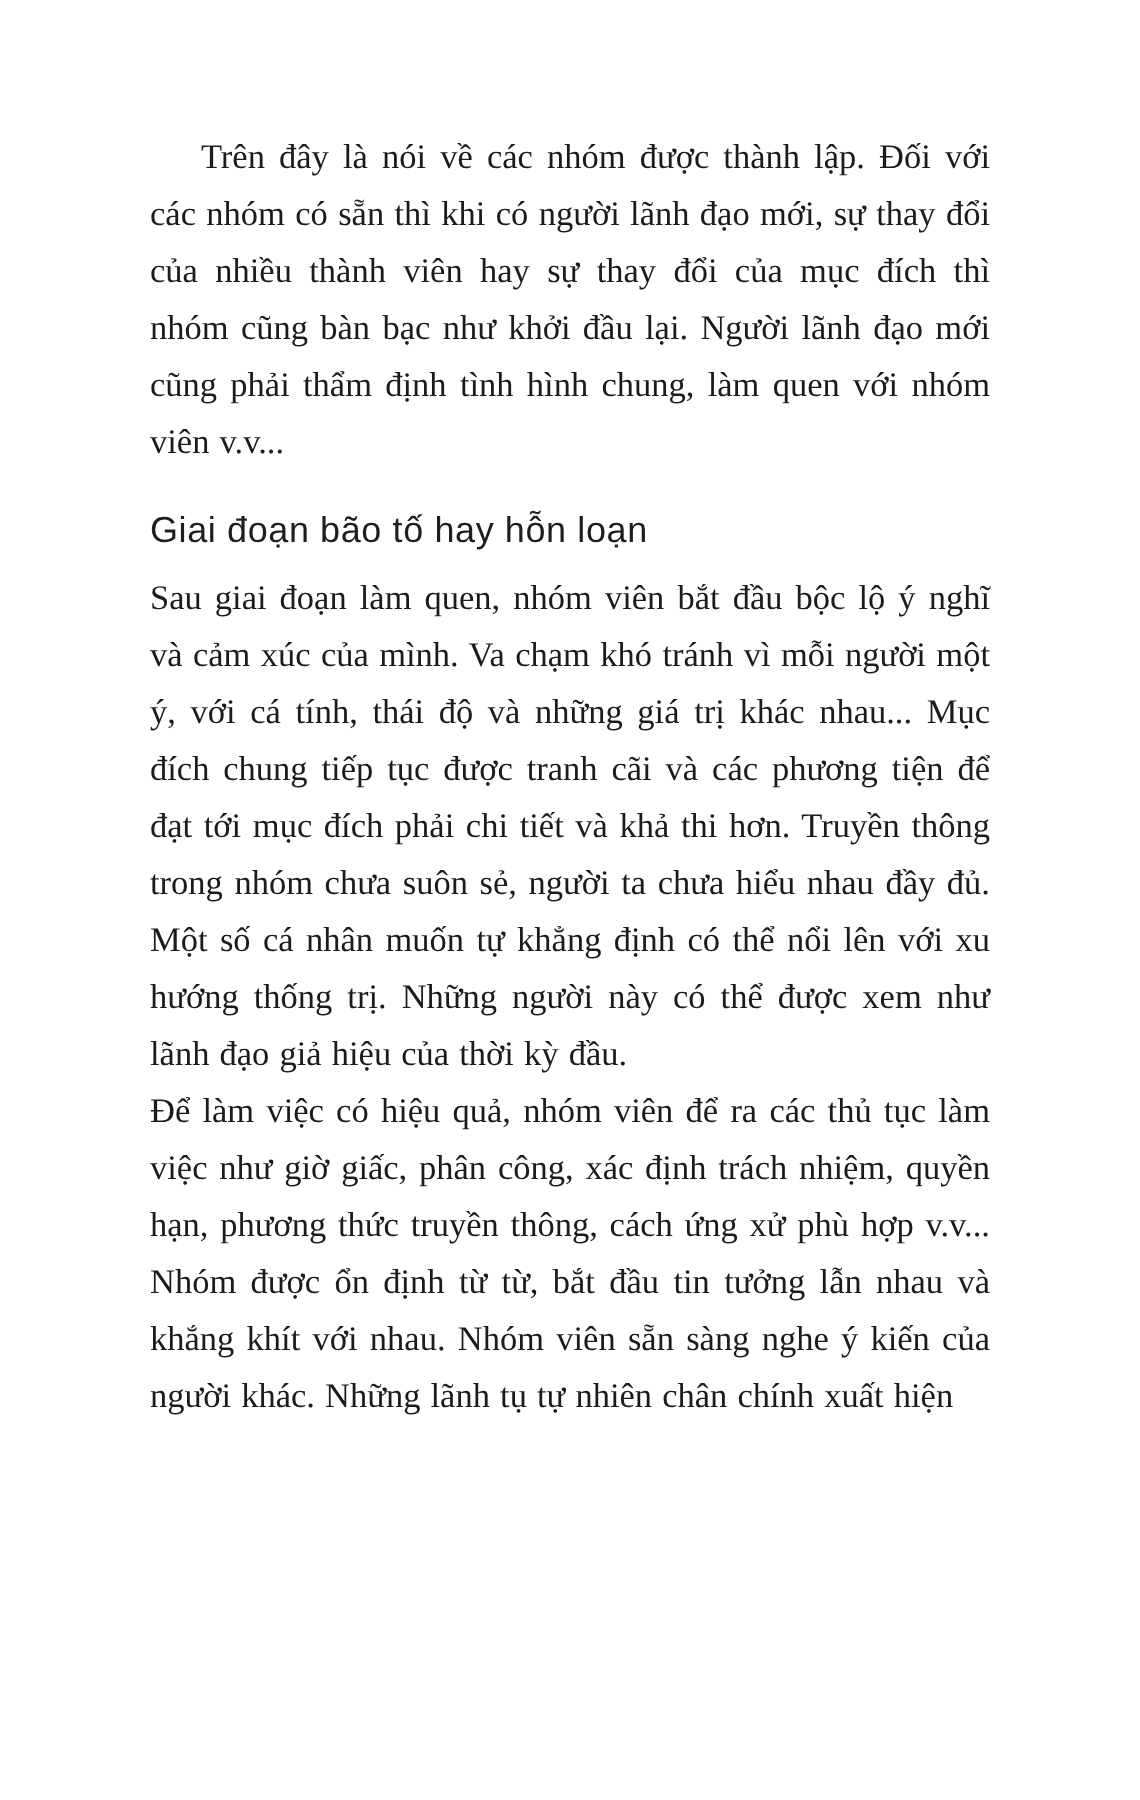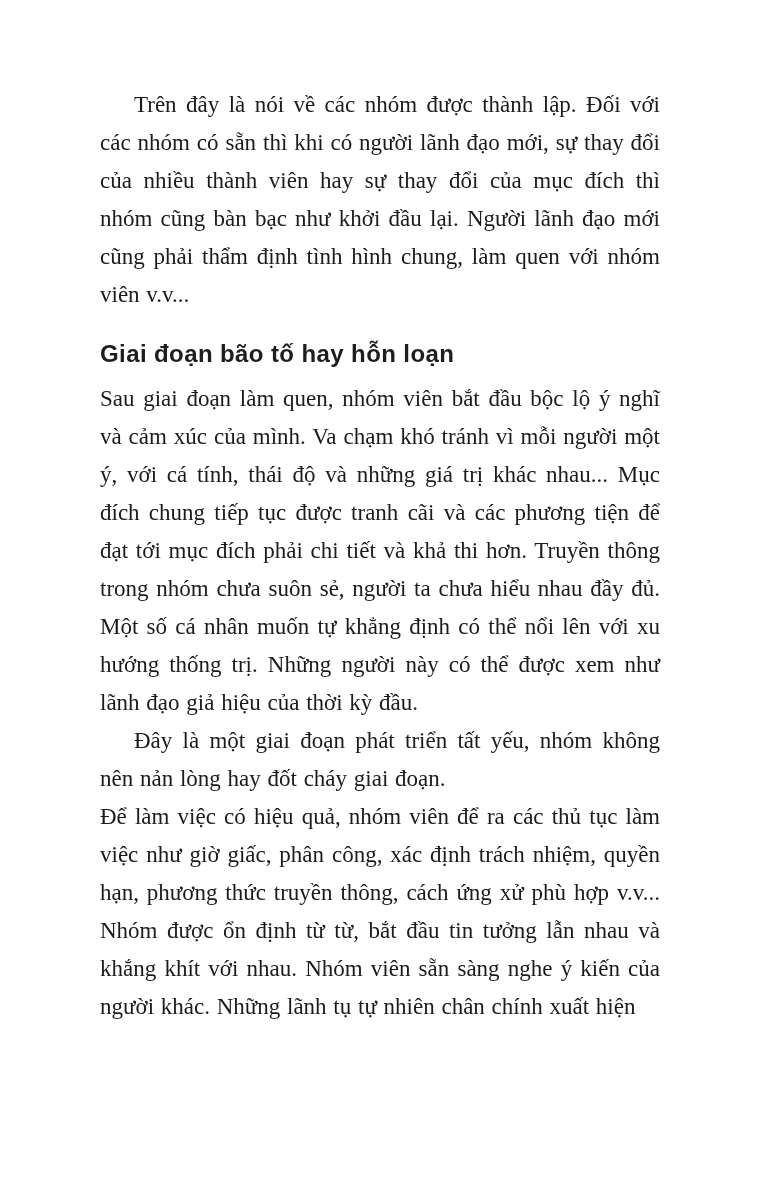--- a/index.html
+++ b/index.html
@@ -29,21 +29,21 @@
     text-align: justify;
     color: #1b1b1b;
     word-spacing: 1px;
   }
   .content p.indent {
     text-indent: 34px;
   }
   .content h2 {
     margin: 24px 0 10px 0;
     font-family: "Liberation Sans", sans-serif;
-    font-weight: bold;
+    font-weight: normal;
     font-size: 24px;
     line-height: 32px;
     letter-spacing: 0.4px;
     color: #1e1e1e;
   }
   .footer {
     position: absolute;
     left: 98px;
     top: 1102px;
     display: flex;
@@ -74,21 +74,20 @@
 <div class="page">
 
   <div class="content">
 
     <p class="indent">Trên đây là nói về các nhóm được thành lập. Đối với các nhóm có sẵn thì khi có người lãnh đạo mới, sự thay đổi của nhiều thành viên hay sự thay đổi của mục đích thì nhóm cũng bàn bạc như khởi đầu lại. Người lãnh đạo mới cũng phải thẩm định tình hình chung, làm quen với nhóm viên v.v...</p>
 
     <h2>Giai đoạn bão tố hay hỗn loạn</h2>
 
     <p>Sau giai đoạn làm quen, nhóm viên bắt đầu bộc lộ ý nghĩ và cảm xúc của mình. Va chạm khó tránh vì mỗi người một ý, với cá tính, thái độ và những giá trị khác nhau... Mục đích chung tiếp tục được tranh cãi và các phương tiện để đạt tới mục đích phải chi tiết và khả thi hơn. Truyền thông trong nhóm chưa suôn sẻ, người ta chưa hiểu nhau đầy đủ. Một số cá nhân muốn tự khẳng định có thể nổi lên với xu hướng thống trị. Những người này có thể được xem như lãnh đạo giả hiệu của thời kỳ đầu.</p>
 
-    <p class="indent">Đây là một giai đoạn phát triển tất yếu, nhóm không nên nản lòng hay đốt cháy giai đoạn.</p>
 
 
     <p>Để làm việc có hiệu quả, nhóm viên để ra các thủ tục làm việc như giờ giấc, phân công, xác định trách nhiệm, quyền hạn, phương thức truyền thông, cách ứng xử phù hợp v.v... Nhóm được ổn định từ từ, bắt đầu tin tưởng lẫn nhau và khắng khít với nhau. Nhóm viên sẵn sàng nghe ý kiến của người khác. Những lãnh tụ tự nhiên chân chính xuất hiện</p>
 
   </div>
 
   <div class="footer">
     <span class="pagenum">36</span>
     <span class="divider">|</span>
     <span class="author">Nguyễn Thị Oanh</span>

